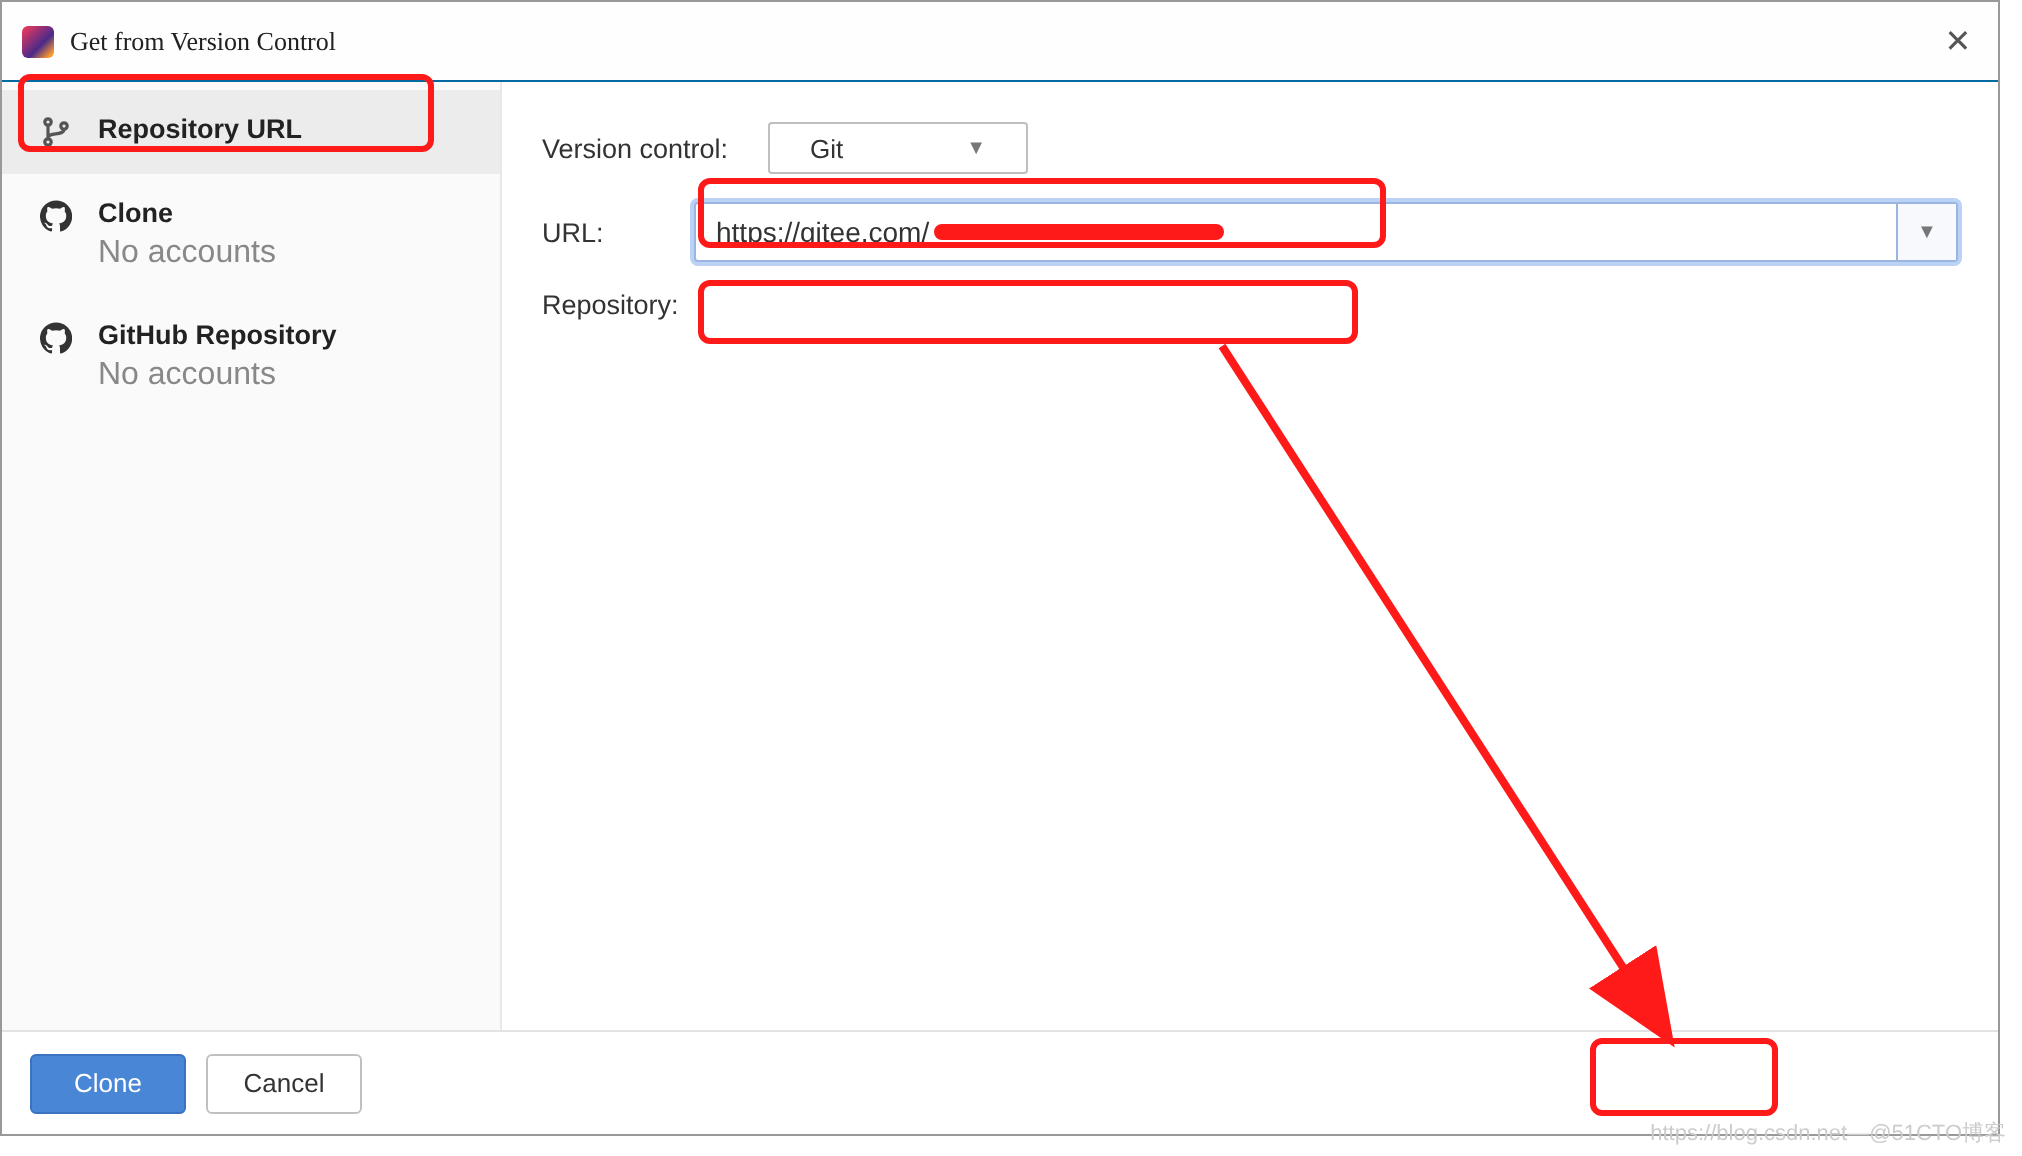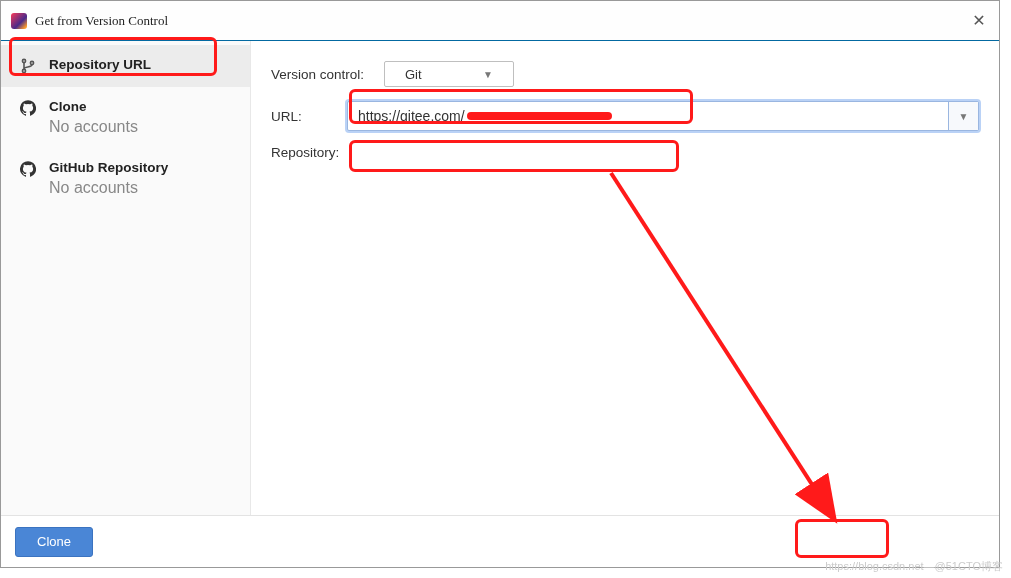--- a/index.html
+++ b/index.html
@@ -311,20 +311,21 @@
       <div class="row">
         <span class="row-label short">Repository:</span>
       </div>
 
     </div>
 
   </div>
 
   <div class="footer">
     <div class="btn primary">Clone</div>
+    <div class="btn">Cancel</div>
   </div>
 
   <div class="annot" style="left:8px; top:36px; width:208px; height:39px;"></div>
   <div class="annot" style="left:348px; top:88px; width:344px; height:35px;"></div>
   <div class="annot" style="left:348px; top:139px; width:330px; height:32px;"></div>
   <div class="annot" style="left:794px; top:518px; width:94px; height:39px;"></div>
 
   <svg class="arrow-svg" style="left:0; top:0; width:1000px; height:568px;">
     <defs>
       <marker id="ah" markerWidth="12" markerHeight="10" refX="10" refY="5" orient="auto">

